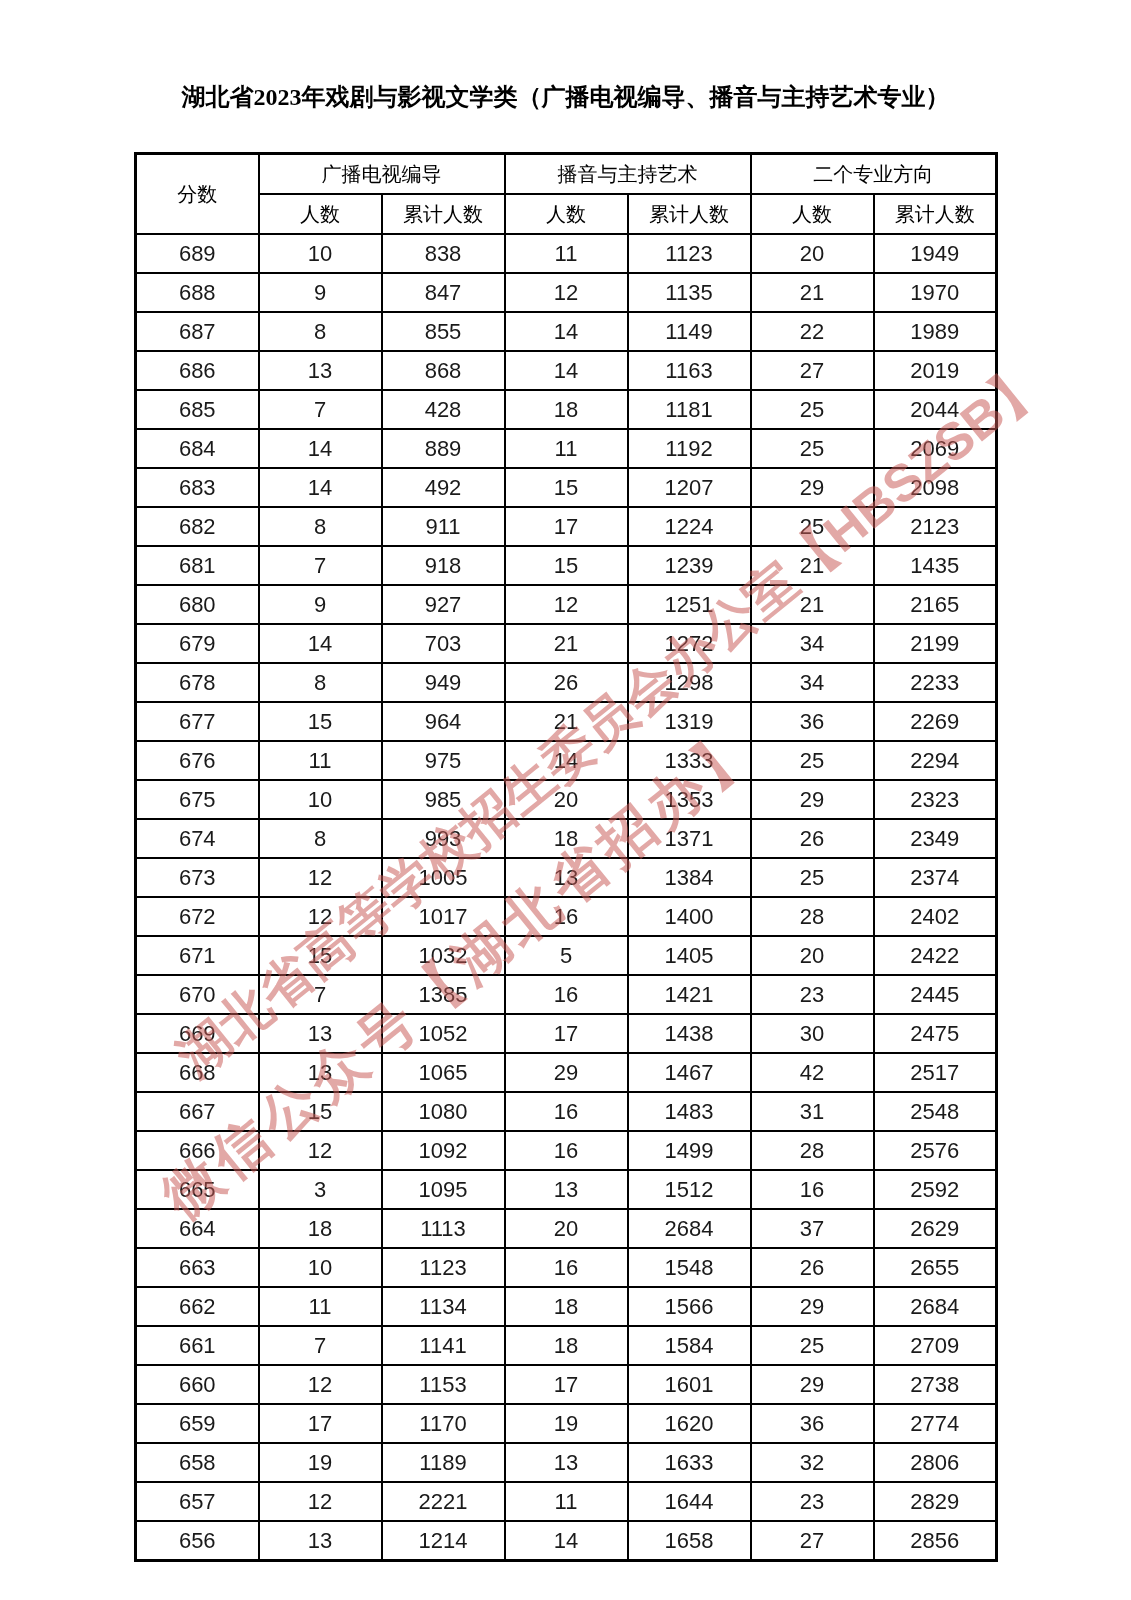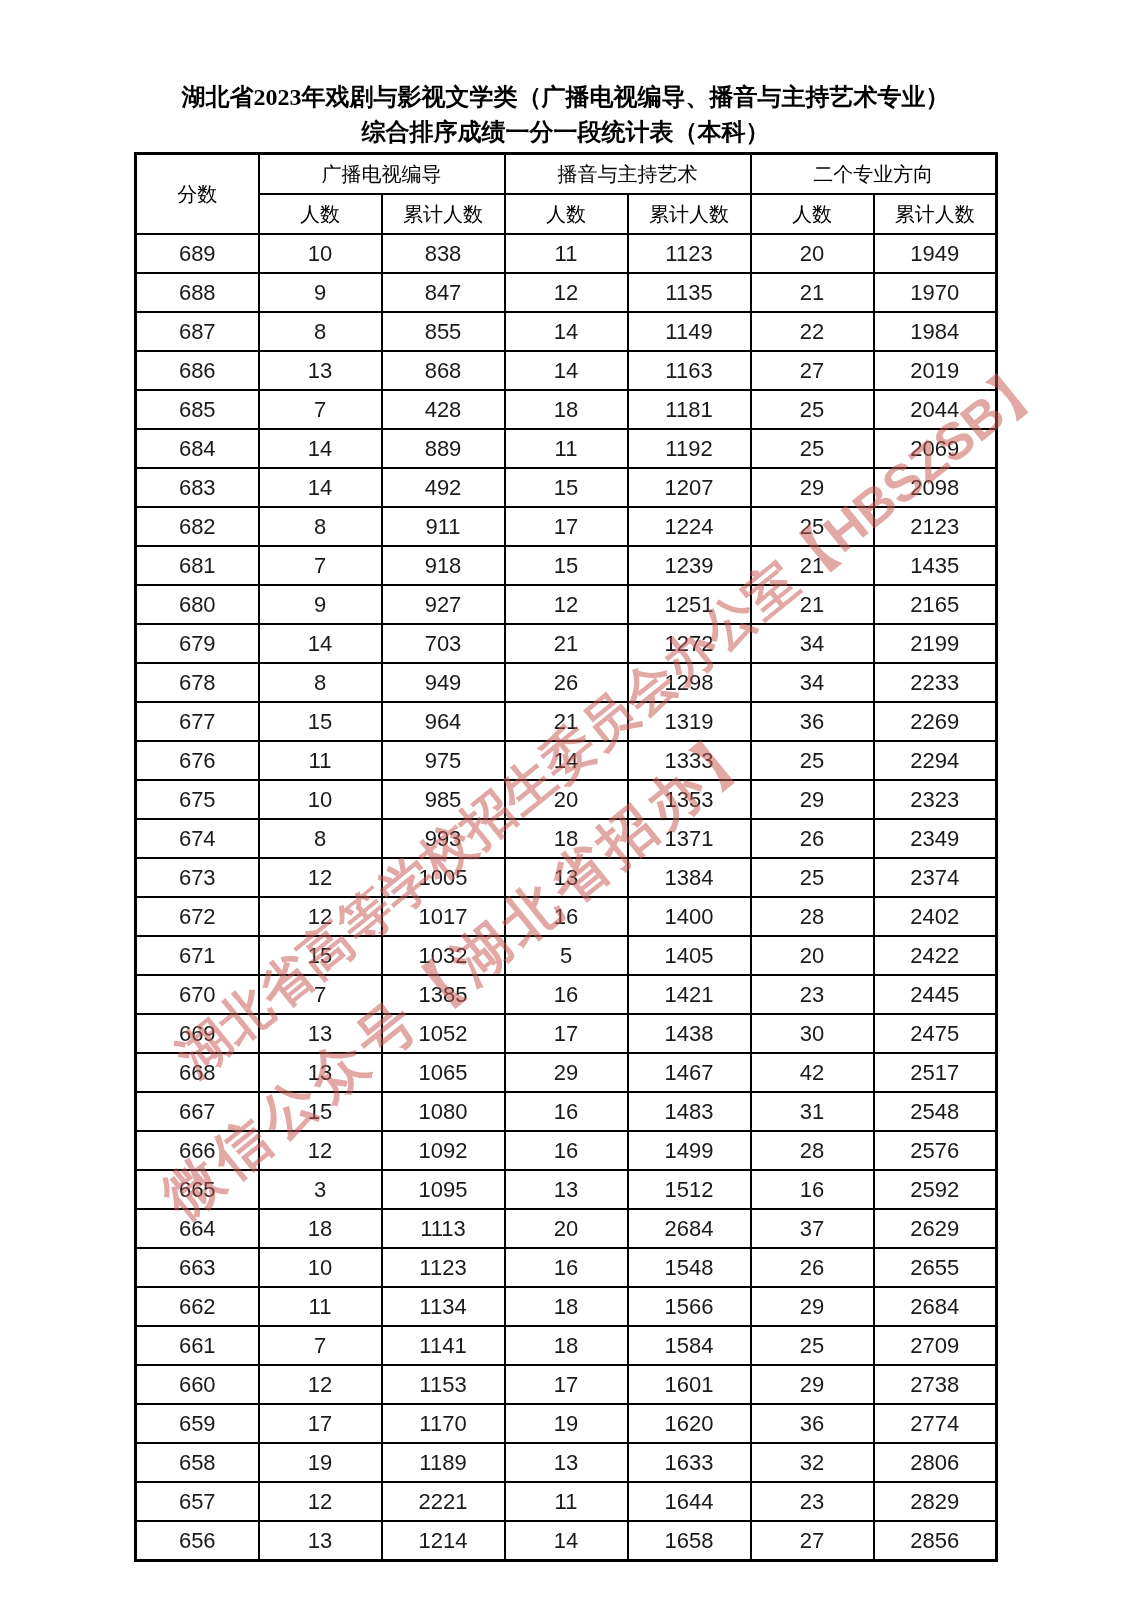--- a/index.html
+++ b/index.html
@@ -80,21 +80,20 @@
     letter-spacing: 6px;
   }
 </style>
 </head>
 <body>
 
 <div class="page">
 
   <div class="titles">
     <div class="title-line">湖北省2023年戏剧与影视文学类（广播电视编导、播音与主持艺术专业）</div>
-    <div class="title-line">综合排序成绩一分一段统计表（本科）</div>
   </div>
 
   <table class="score-table">
     <colgroup>
       <col>
         <col>
         <col>
         <col>
         <col>
         <col>
@@ -135,21 +134,21 @@
           <td>21</td>
           <td>1970</td>
         </tr>
         <tr>
           <td>687</td>
           <td>8</td>
           <td>855</td>
           <td>14</td>
           <td>1149</td>
           <td>22</td>
-          <td>1984</td>
+          <td>1989</td>
         </tr>
         <tr>
           <td>686</td>
           <td>13</td>
           <td>868</td>
           <td>14</td>
           <td>1163</td>
           <td>27</td>
           <td>2019</td>
         </tr>

